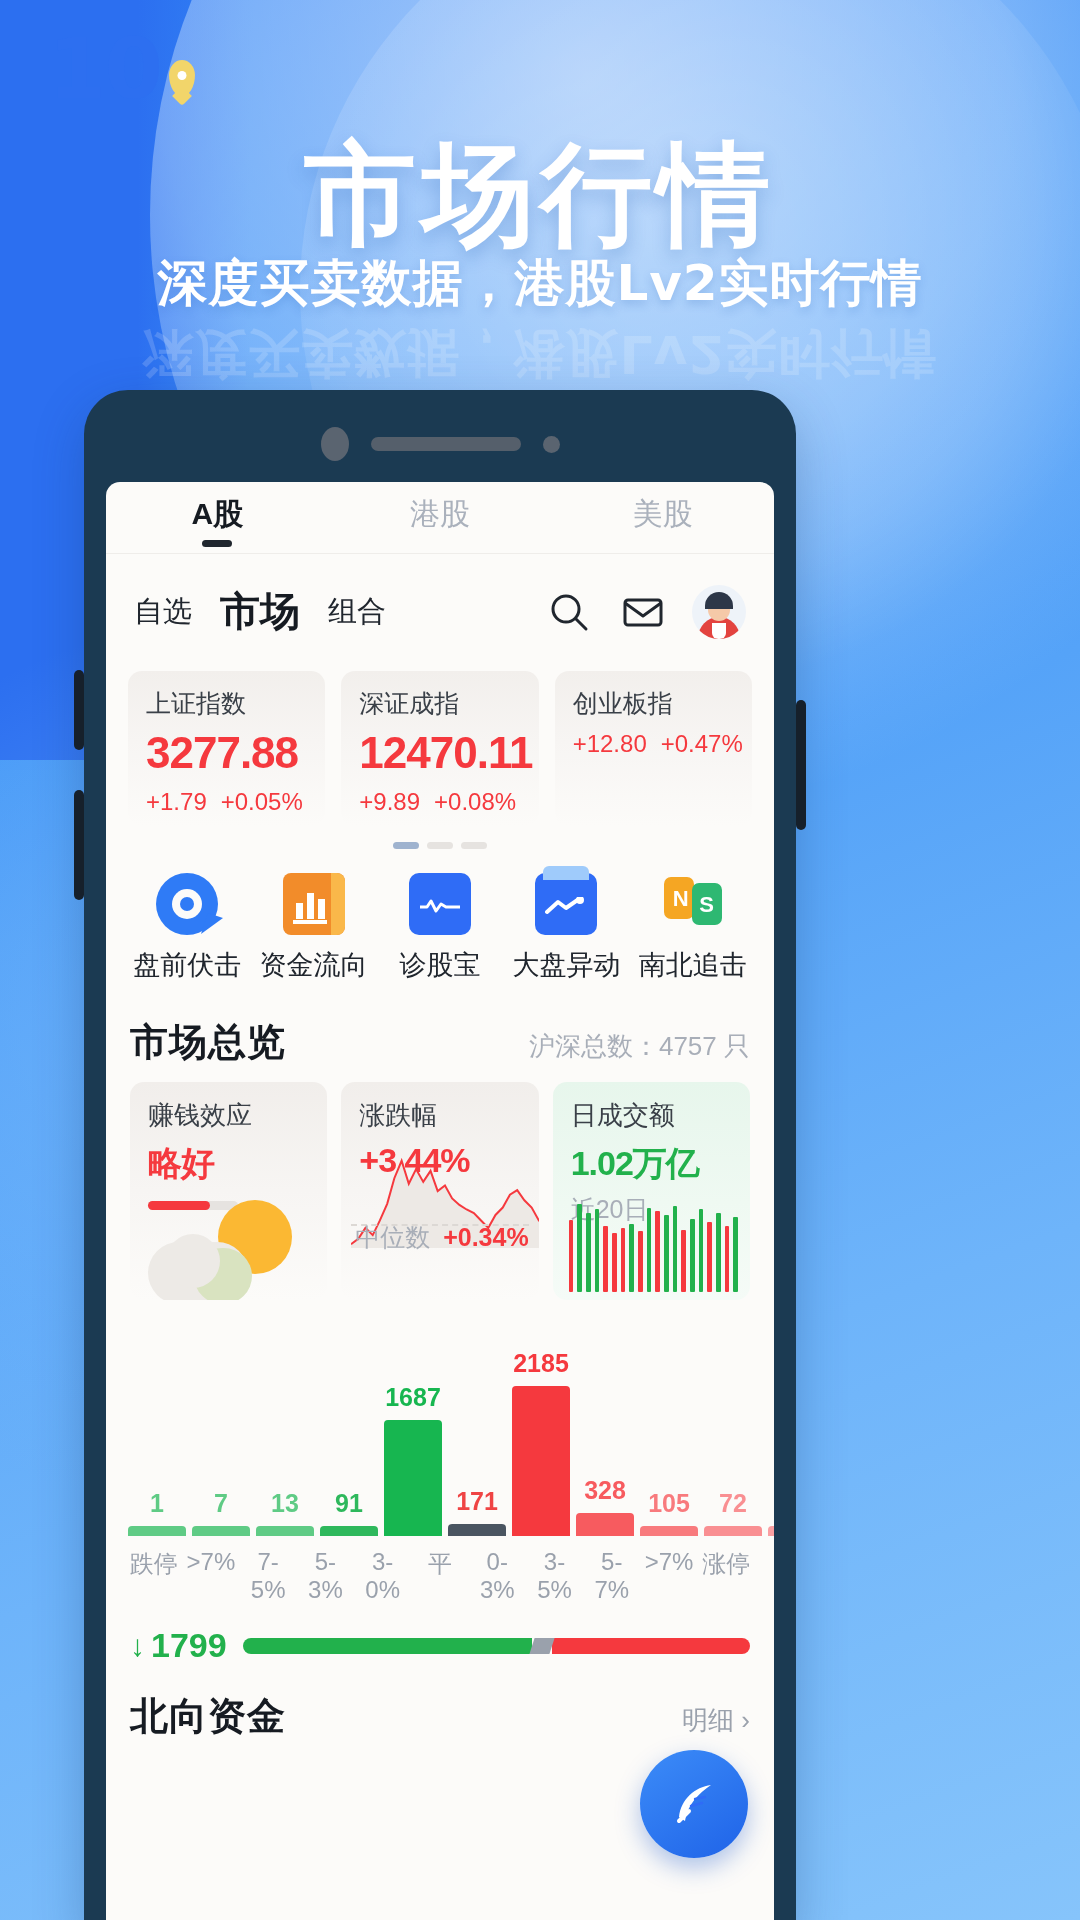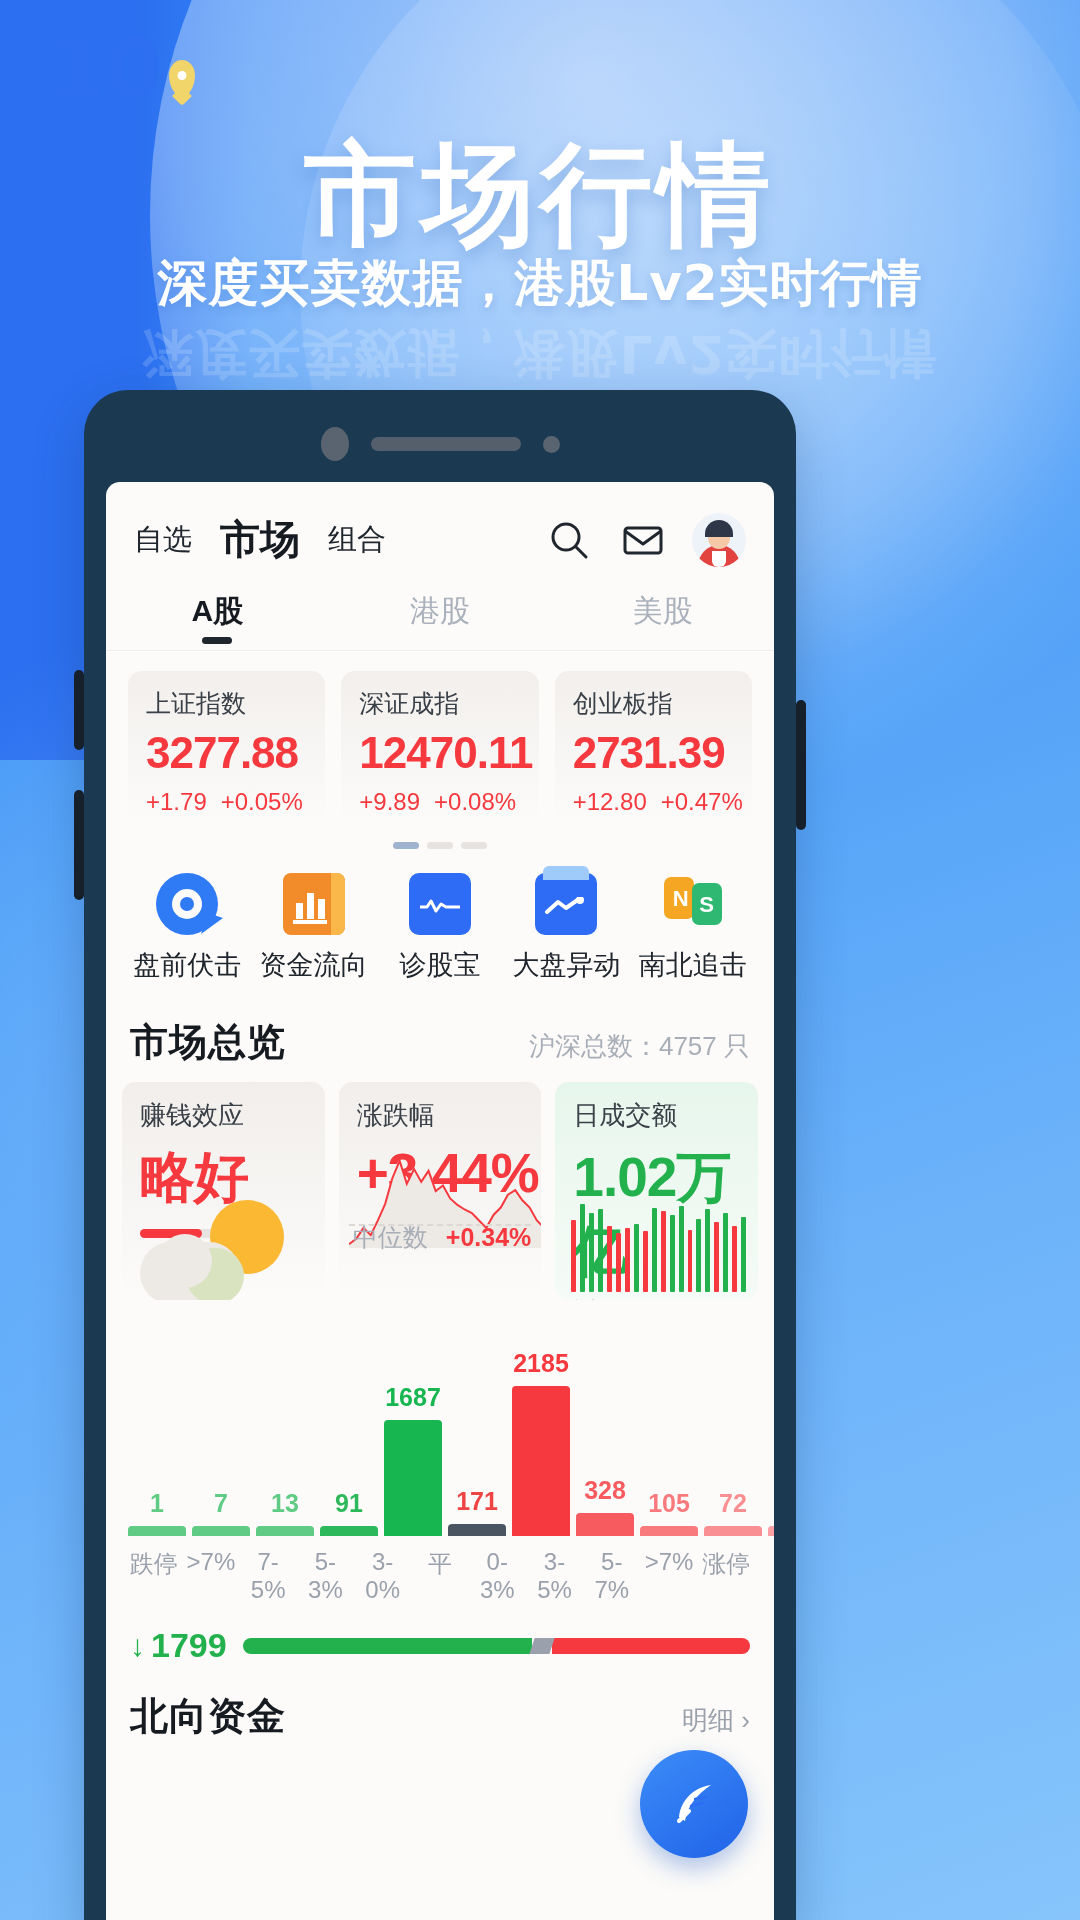--- a/index.html
+++ b/index.html
@@ -180,26 +180,26 @@
   .ic-ns .sq1{ position:absolute; left:2px; top:4px; width:30px; height:42px; border-radius:7px; background:#F5A623; }
   .ic-ns .sq2{ position:absolute; right:2px; top:10px; width:30px; height:42px; border-radius:7px; background:#2EB872; }
   .ic-ns .t1{ position:absolute; left:11px; top:13px; font-size:22px; color:#fff; font-weight:700; }
   .ic-ns .t2{ position:absolute; right:10px; top:19px; font-size:22px; color:#fff; font-weight:700; }
 
   
   #ov-head{ display:flex; align-items:baseline; padding:26px 24px 14px 24px; }
   #ov-head .t{ font-size:38px; font-weight:700; color:#161B22; letter-spacing:1px; }
   #ov-head .r{ margin-left:auto; font-size:26px; color:#A8AEB8;margin-top:8px; }
 
-  #ov-cards{ display:flex; gap:14px; padding:0 16px; }
+  #ov-cards{ display:flex; gap:14px; padding:0 24px; }
   .ovc{ flex:1; border-radius:14px; position:relative; overflow:hidden; height:218px; padding:16px 0 0 18px; }
   .ovc.grey{ background:linear-gradient(180deg,#F1EEEB 0%,#F7F5F3 50%,#FCFBF9 100%); }
   .ovc.green{ background:linear-gradient(180deg,#E7F6EC 0%,#EFF9F2 55%,#F5FBF7 100%); }
   .ovc .lbl{ font-size:26px; color:#3A4048; }
-  .ovc .big{ font-size:55px; font-weight:700; margin-top:8px; letter-spacing:-1px; }
+  .ovc .big{ font-size:34px; font-weight:700; margin-top:8px; letter-spacing:-1px; }
   .ovc .big.red{ color:#F5393E; }
   .ovc .big.grn{ color:#22B14C; }
   .ovc .sub{ font-size:25px; color:#A8AEB8; margin-top:6px; }
 
   .bar2{ width:90px; height:9px; border-radius:5px; background:#E6E3E0; margin-top:14px; position:relative; }
   .bar2 i{ position:absolute; left:0; top:0; height:9px; width:62px; border-radius:5px; background:#F5393E; display:block; }
 
   .weather{ position:absolute; left:18px; bottom:-6px; width:150px; height:110px; }
   .weather .sun{ position:absolute; right:6px; top:4px; width:74px; height:74px; border-radius:50%; background:#FBB833; }
   .weather .cl1{ position:absolute; left:0; bottom:2px; width:100px; height:62px; border-radius:32px; background:#EDEAE6; }
@@ -270,20 +270,26 @@
   <div class="btn-r1"></div>
 
   <div id="notch">
     <span class="cam"></span>
     <span class="spk"></span>
     <span class="sens"></span>
   </div>
 
   <div id="screen">
 
+    <div id="market-tabs">
+      <div class="mtab active">A股</div>
+      <div class="mtab">港股</div>
+      <div class="mtab">美股</div>
+    </div>
+
     <div id="app-nav">
       <div class="nav-tab">自选</div>
       <div class="nav-tab active">市场</div>
       <div class="nav-tab">组合</div>
       <div class="spacer"></div>
 
       <div class="hdr-icon">
         <svg width="46" height="46" viewBox="0 0 46 46" fill="none">
           <circle cx="20" cy="20" r="13" stroke="#20262E" stroke-width="3"></circle>
           <line x1="30" y1="30" x2="40" y2="40" stroke="#20262E" stroke-width="3" stroke-linecap="round"></line>
@@ -294,26 +300,20 @@
           <rect x="5" y="11" width="36" height="25" rx="3" stroke="#20262E" stroke-width="3"></rect>
           <path d="M5 14 L23 27 L41 14" stroke="#20262E" stroke-width="3" fill="none" stroke-linejoin="round"></path>
         </svg>
       </div>
       <div id="avatar">
         <span class="body"></span>
         <span class="collar"></span>
         <span class="face"></span>
         <span class="hair"></span>
       </div>
-    </div>
-
-    <div id="market-tabs">
-      <div class="mtab active">A股</div>
-      <div class="mtab">港股</div>
-      <div class="mtab">美股</div>
     </div>
 
     <div id="index-row">
       <div class="idx">
         <div class="name">上证指数</div>
         <div class="val">3277.88</div>
         <div class="chg">
           <span>+1.79</span>
           <span>+0.05%</span>
         </div>
@@ -321,21 +321,20 @@
       <div class="idx">
         <div class="name">深证成指</div>
         <div class="val">12470.11</div>
         <div class="chg">
           <span>+9.89</span>
           <span>+0.08%</span>
         </div>
       </div>
       <div class="idx">
         <div class="name">创业板指</div>
-        <div class="val">2731.39</div>
         <div class="chg">
           <span>+12.80</span>
           <span>+0.47%</span>
         </div>
       </div>
     </div>
 
     <div id="dots">
       <i class="on"></i>
       <i></i>

